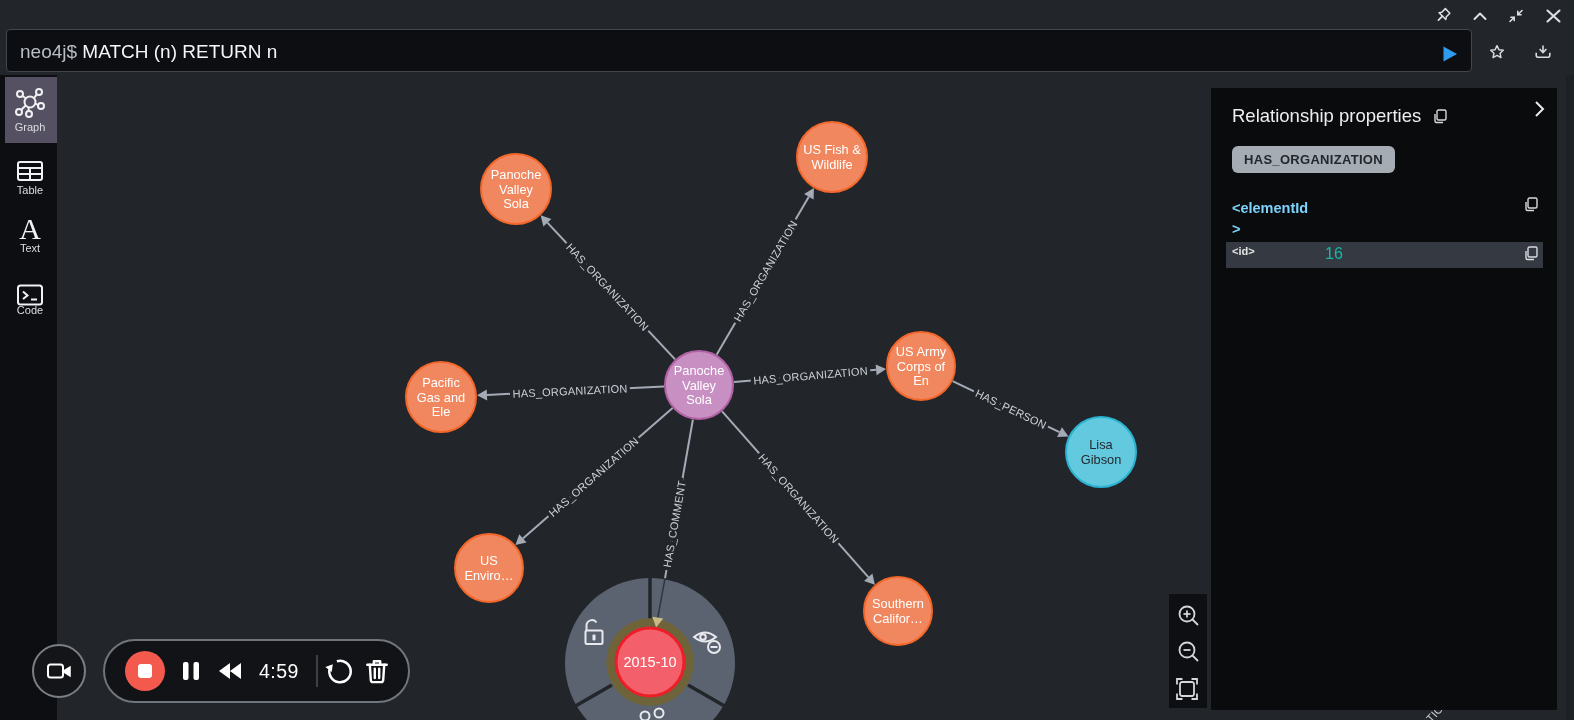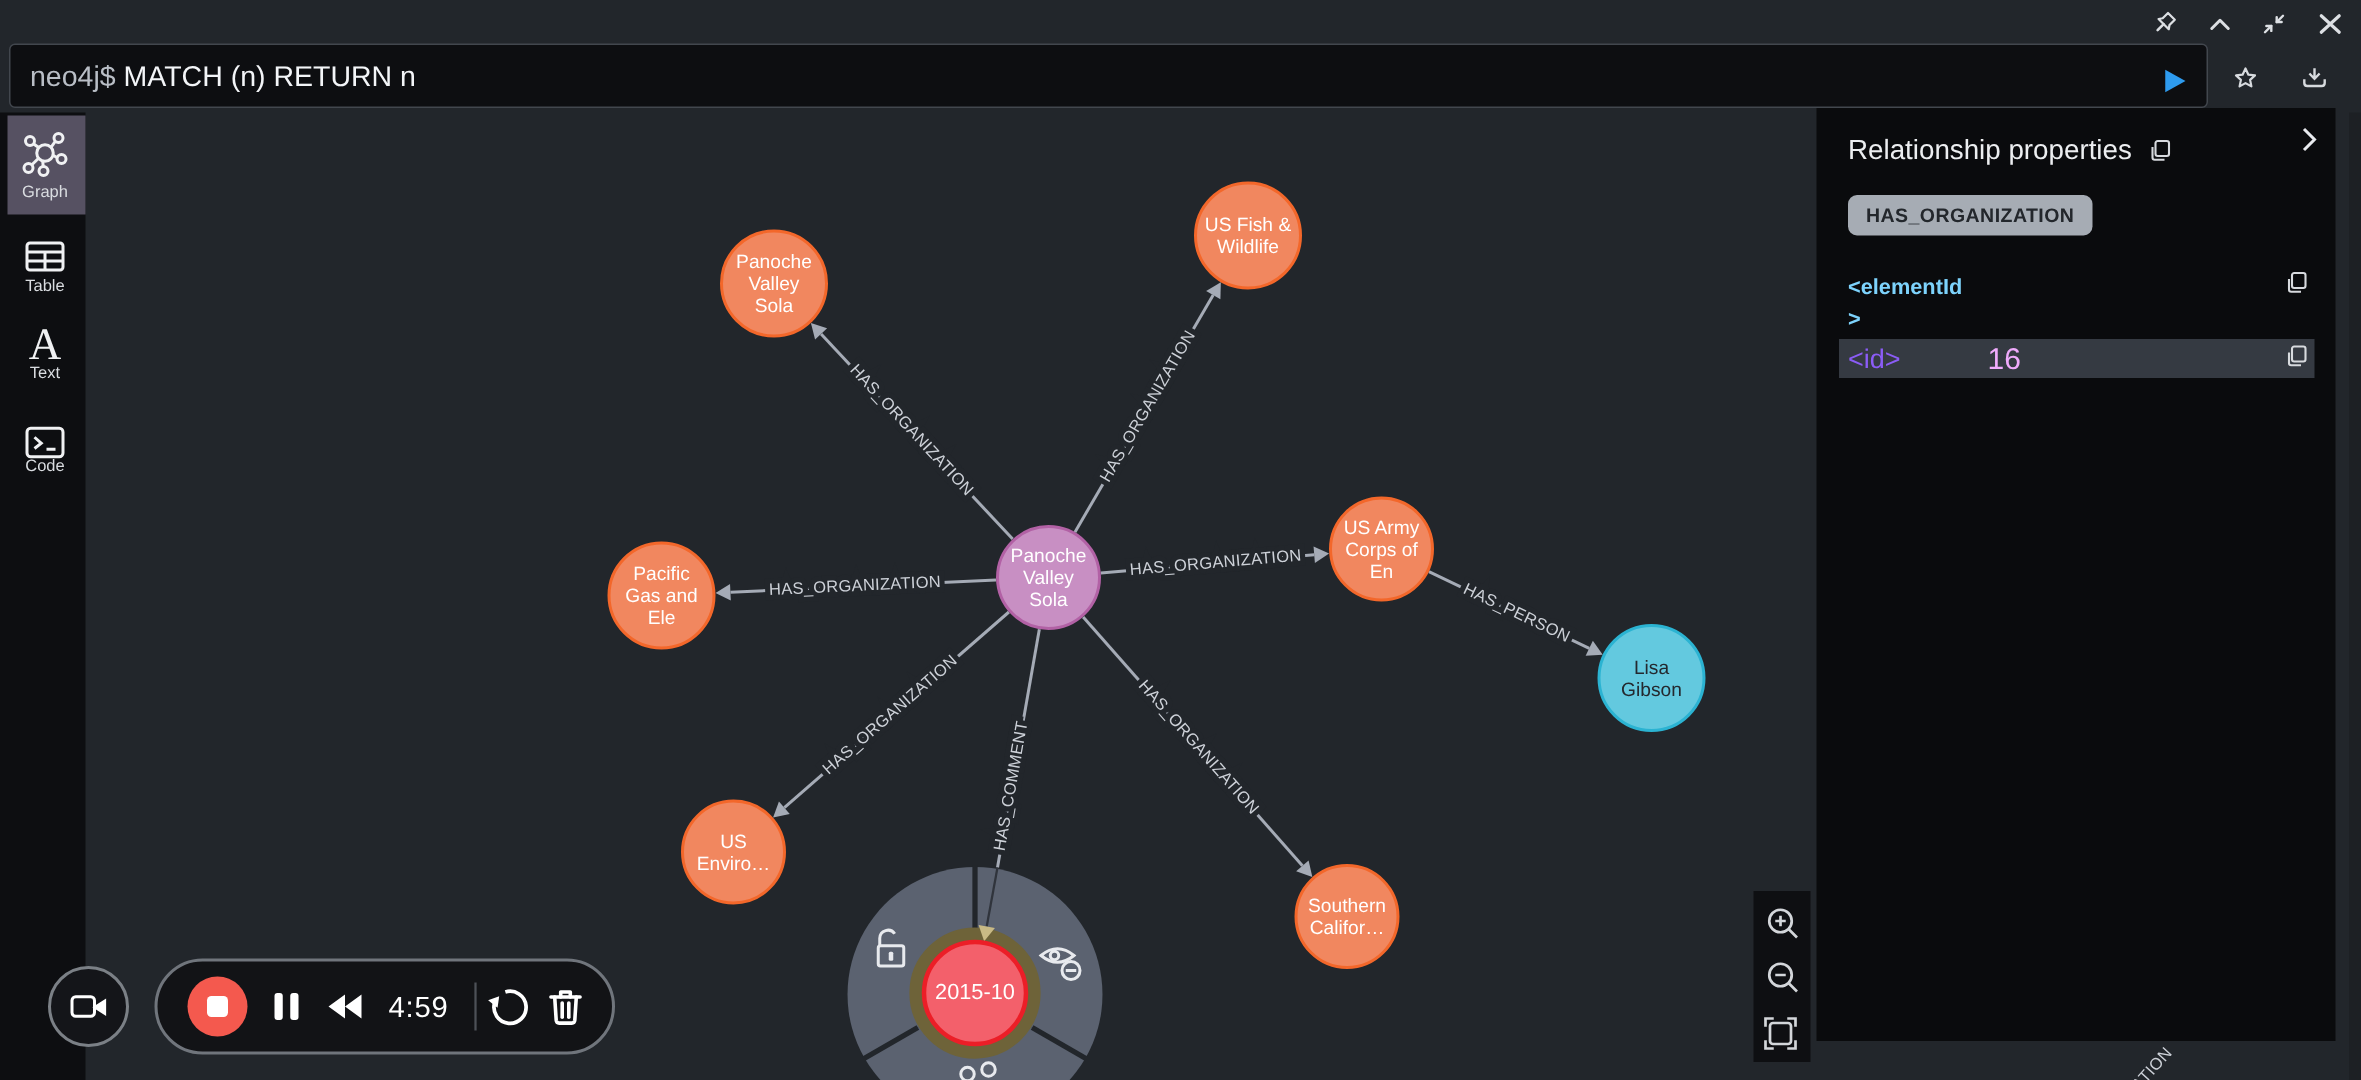--- a/index.html
+++ b/index.html
@@ -155,36 +155,36 @@
  </g>
  <text x="30" y="164" fill="#f0f1f3" font-family="Liberation Serif,serif" font-size="30" text-anchor="middle">A</text>
  <g fill="#dadde1" font-size="11" text-anchor="middle" font-family="Liberation Sans,sans-serif">
   <text x="30" y="56">Graph</text>
   <text x="30" y="119">Table</text>
   <text x="30" y="177">Text</text>
   <text x="30" y="239">Code</text>
  </g>
 </svg>
 
-<div class="abs" style="left:1211px;top:72px;width:346px;height:622px;background:#0a0b0d">
+<div class="abs" style="left:1211px;top:88px;width:346px;height:622px;background:#0a0b0d">
   <div style="position:absolute;left:21px;top:17px;font-size:18.5px;color:#eceef0">Relationship properties</div>
   <svg style="position:absolute;left:222px;top:21px" width="15" height="16" viewBox="0 0 15 16">
       <g fill="none" stroke="#d7dade" stroke-width="1.4">
         <rect x="4" y="1" width="9" height="10" rx="1.5"></rect>
         <path d="M10,13.5 L3.5,13.5 Q2,13.5 2,12 L2,5"></path>
       </g>
     </svg>
   <svg style="position:absolute;left:319px;top:12px" width="18" height="18" viewBox="0 0 18 18">
       <path d="M6,2 L13,9 L6,16" fill="none" stroke="#e8eaee" stroke-width="2"></path>
     </svg>
   <div style="position:absolute;left:21px;top:58px;background:#A6ACB4;color:#23272c;font-weight:bold;font-size:13px;border-radius:6px;padding:6px 12px;letter-spacing:0.3px">HAS_ORGANIZATION</div>
   <div style="position:absolute;left:15px;top:154px;width:317px;height:26px;background:#353A42"></div>
   <div style="position:absolute;left:21px;top:110px;font-weight:bold;font-size:14.5px;color:#7dd3fc;line-height:21px">&lt;elementId<br>&gt;</div>
-  <div style="position:absolute;left:21px;top:157px;font-weight:normal;font-size:18px;color:#8b5cf6">&lt;id&gt;</div>
-  <div style="position:absolute;left:114px;top:157px;font-size:20px;color:#f0abfc">16</div>
+  <div style="position:absolute;left:21px;top:157px;font-weight:bold;font-size:11px;color:#e5e5e5">&lt;id&gt;</div>
+  <div style="position:absolute;left:114px;top:157px;font-size:16px;color:#14b8a6">16</div>
   <svg style="position:absolute;left:313px;top:109px" width="15" height="16" viewBox="0 0 15 16">
       <g fill="none" stroke="#d7dade" stroke-width="1.4">
         <rect x="4" y="1" width="9" height="10" rx="1.5"></rect>
         <path d="M10,13.5 L3.5,13.5 Q2,13.5 2,12 L2,5"></path>
       </g>
     </svg>
   <svg style="position:absolute;left:313px;top:158px" width="15" height="16" viewBox="0 0 15 16">
       <g fill="none" stroke="#d7dade" stroke-width="1.4">
         <rect x="4" y="1" width="9" height="10" rx="1.5"></rect>
         <path d="M10,13.5 L3.5,13.5 Q2,13.5 2,12 L2,5"></path>

